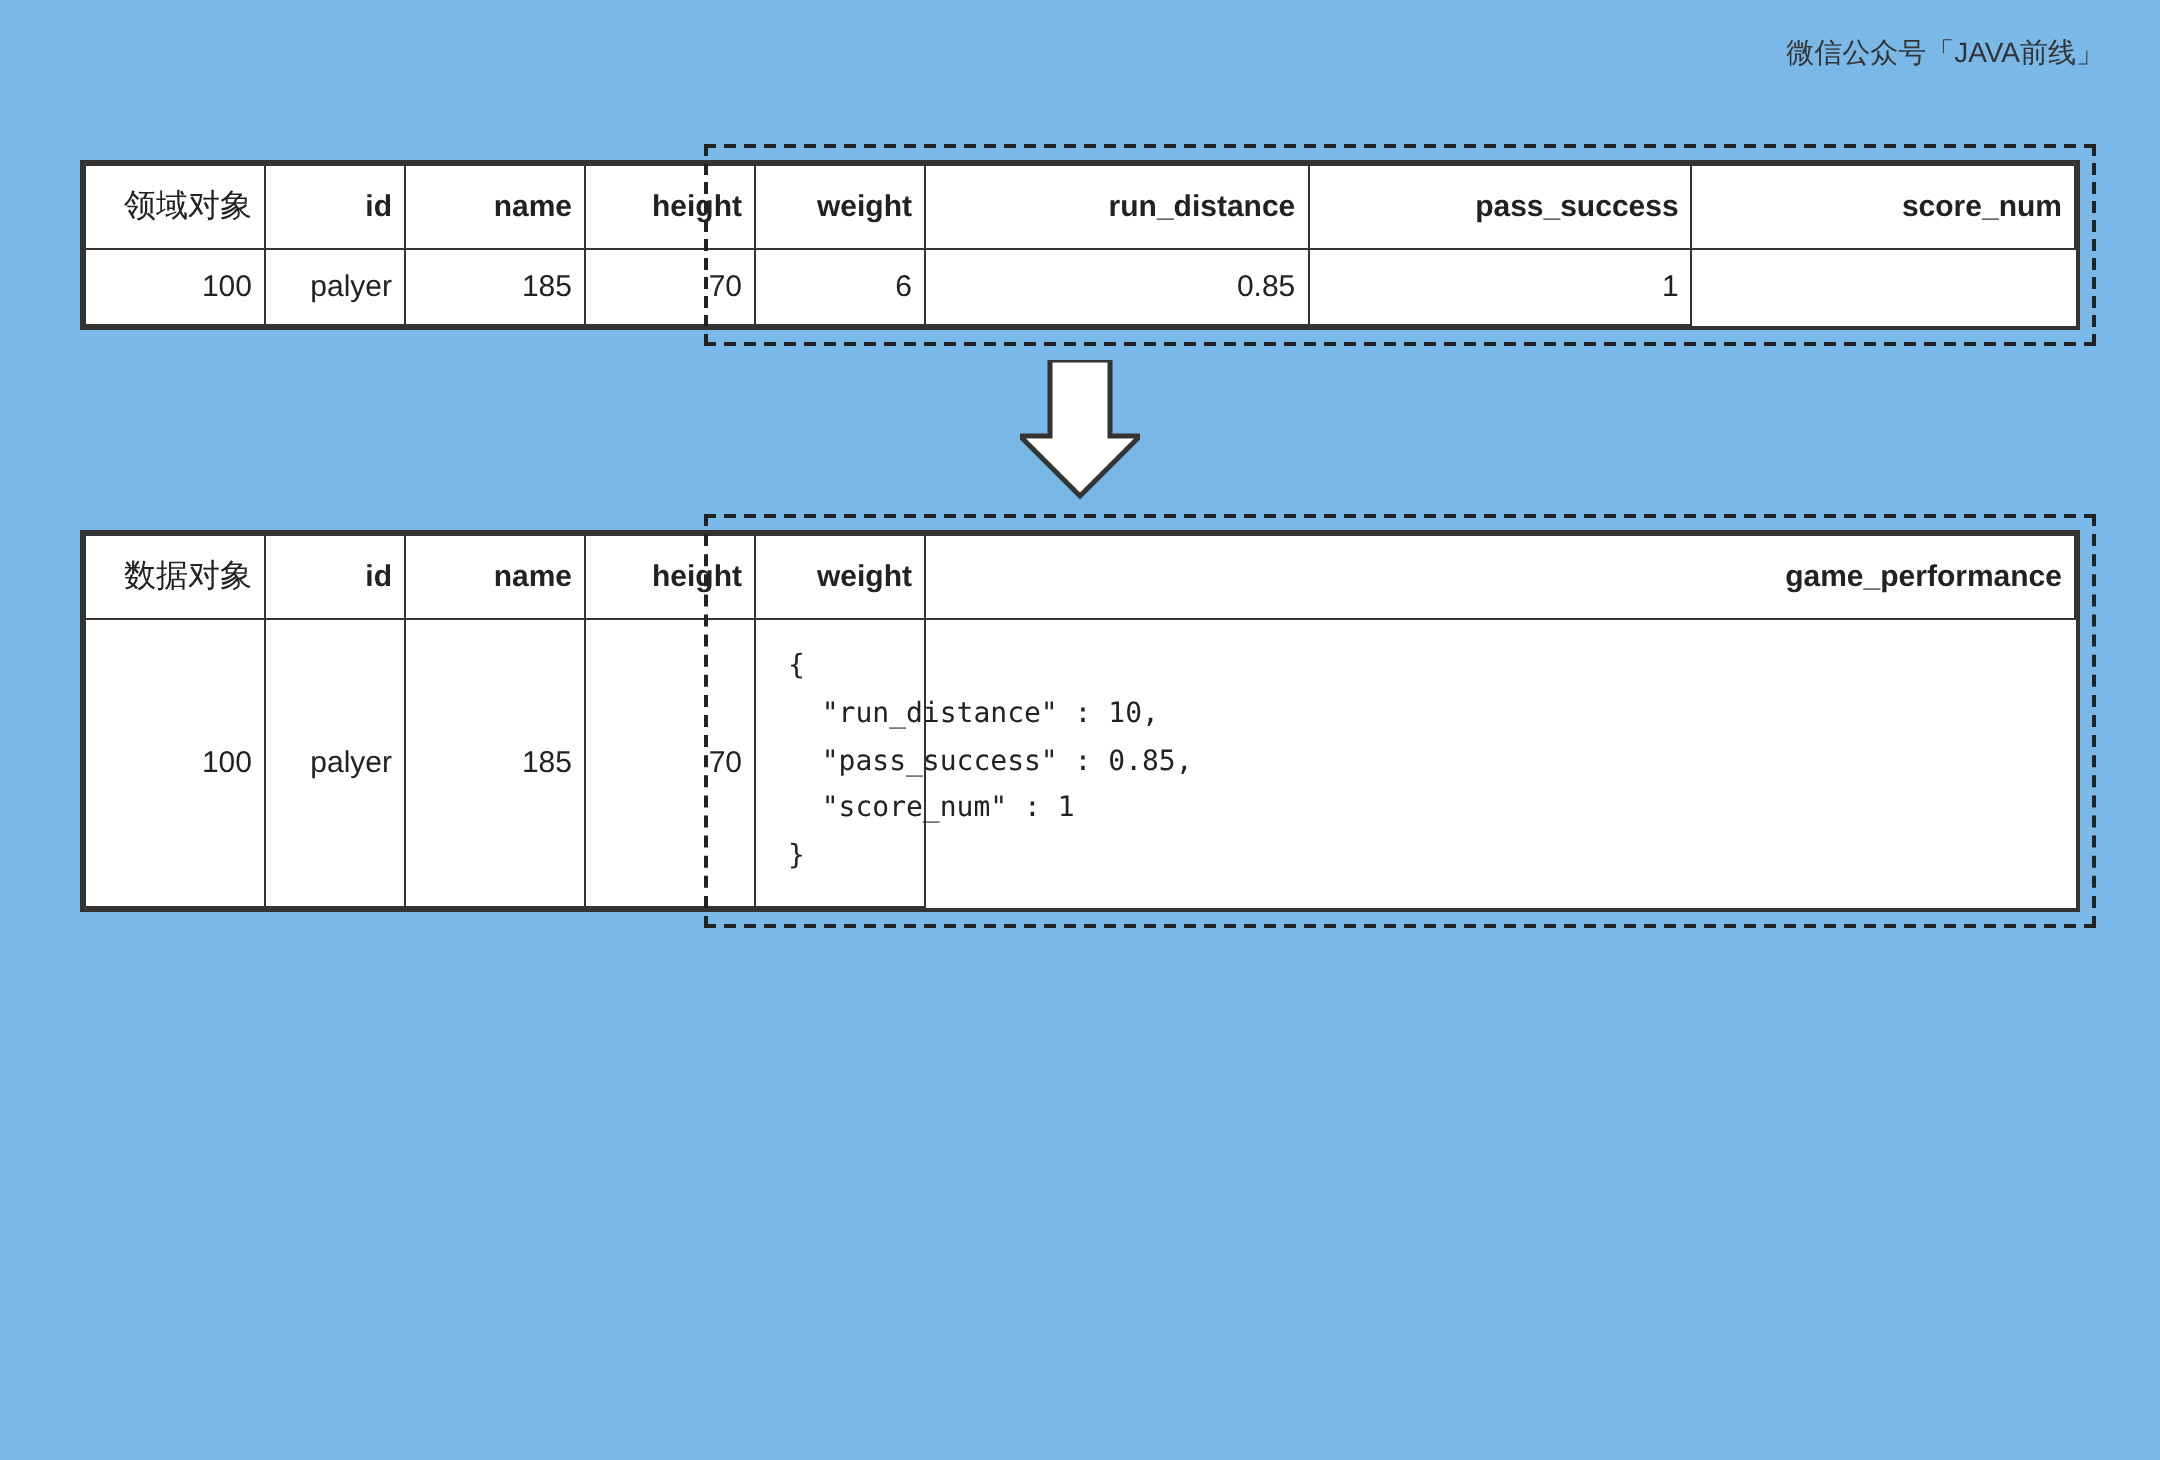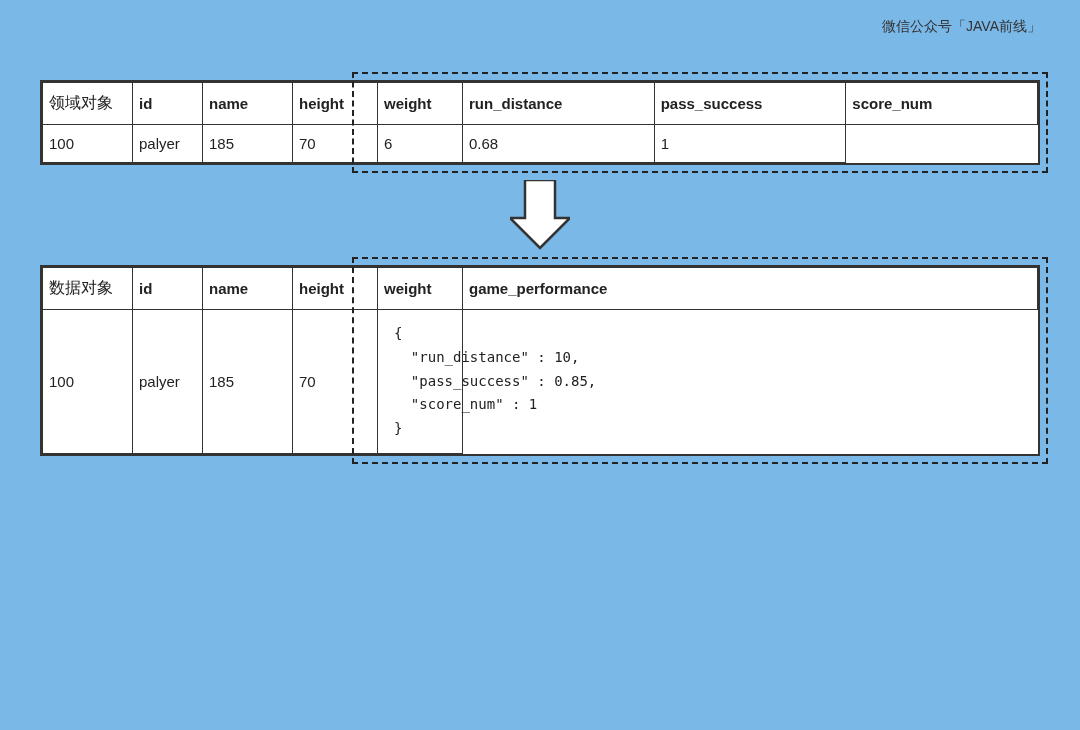--- a/index.html
+++ b/index.html
@@ -9,21 +9,21 @@
       height: 730px;
       background-color: #7ab8e8;
       font-family: Arial, sans-serif;
       position: relative;
       overflow: hidden;
     }
 
     .watermark {
       position: absolute;
       top: 18px;
-      right: 39px;
+      right: 28px;
       font-size: 14px;
       color: #333;
     }
 
     .main-container {
       position: absolute;
       top: 80px;
       left: 40px;
       right: 40px;
     }
@@ -36,21 +36,21 @@
     }
 
     table {
       width: 100%;
       border-collapse: collapse;
       table-layout: fixed;
     }
 
     td, th {
       border: 1.5px solid #333;
-      text-align: left;
+      text-align: right;
       padding: 10px 6px;
       font-size: 15px;
       color: #222;
     }
 
     .label-cell {
       width: 90px;
       font-size: 16px;
       font-weight: normal;
       vertical-align: middle;
@@ -144,21 +144,21 @@
             <th>score_num</th>
           </tr>
         </thead>
         <tbody>
           <tr>
             <td>100</td>
             <td>palyer</td>
             <td>185</td>
             <td>70</td>
             <td>6</td>
-            <td>0.68</td>
+            <td>0.85</td>
             <td>1</td>
           </tr>
         </tbody>
       </table>
     </div>
   </div>
 
   <div class="arrow-section">
     <svg width="60" height="70" viewBox="0 0 60 70" class="arrow-svg">
       <polygon points="15,0 45,0 45,38 60,38 30,68 0,38 15,38" fill="white" stroke="#333" stroke-width="2.5"></polygon>

